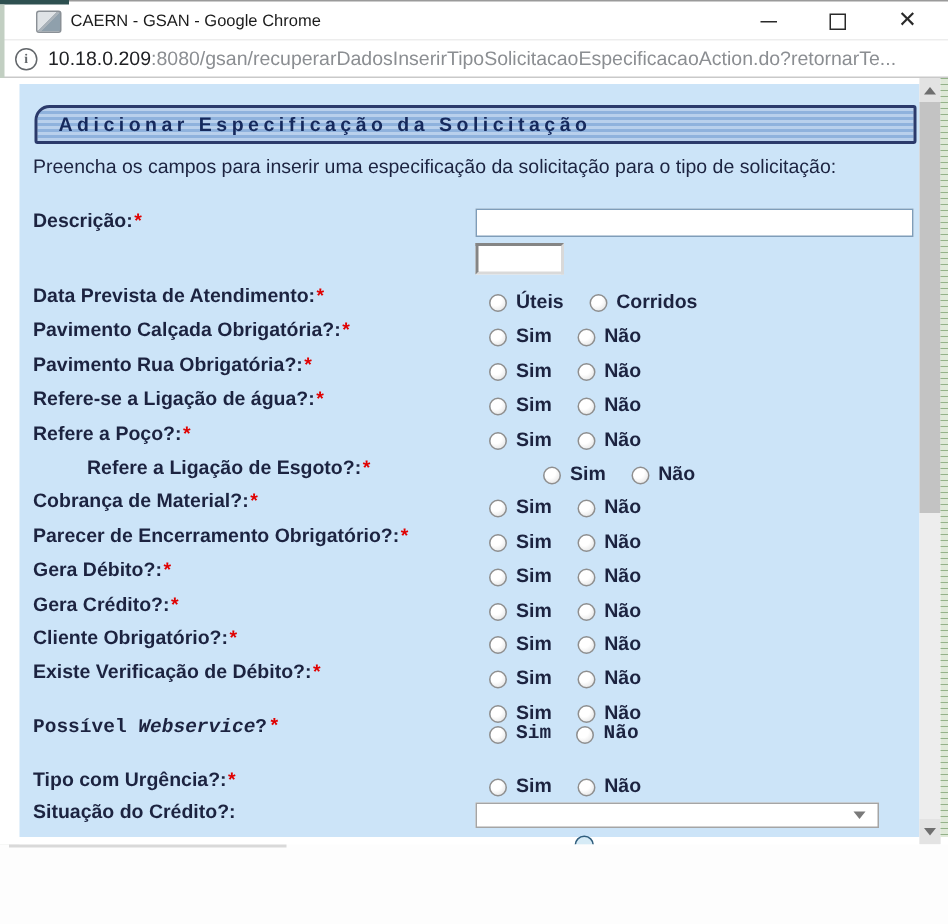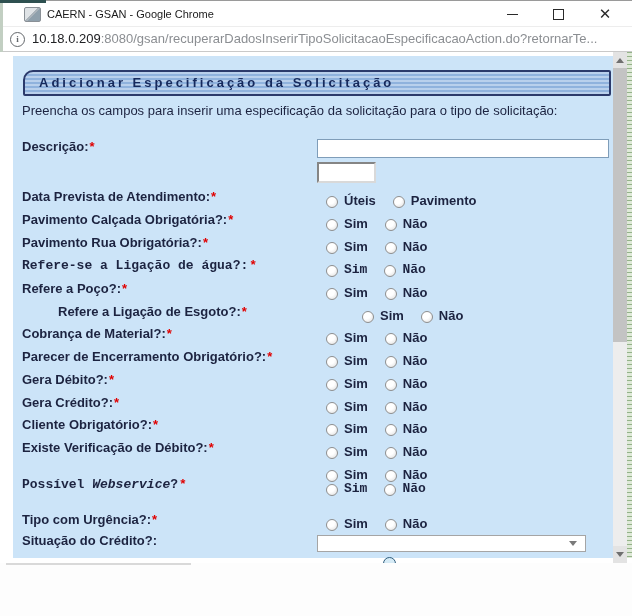--- a/index.html
+++ b/index.html
@@ -133,42 +133,42 @@
             <div class="ctrl ctrl-input">
               <input type="text" class="txt txt-small" style="">
             </div>
           </div>
           <div class="row" style="top: 130px;">
             <span class="flabel">Data Prevista de Atendimento:<span class="req">*</span></span>
             <div class="ctrl ctrl-radios">
               <span class="radio"></span>
               <span class="opt-label">Úteis</span>
               <span class="radio"></span>
-              <span class="opt-label">Pavimento</span>
+              <span class="opt-label">Corridos</span>
             </div>
           </div>
           <div class="row" style="top: 153px;">
             <span class="flabel">Pavimento Calçada Obrigatória?:<span class="req">*</span></span>
             <div class="ctrl ctrl-radios">
               <span class="radio"></span>
               <span class="opt-label">Sim</span>
               <span class="radio"></span>
               <span class="opt-label">Não</span>
             </div>
           </div>
           <div class="row" style="top: 176px;">
             <span class="flabel">Pavimento Rua Obrigatória?:<span class="req">*</span></span>
             <div class="ctrl ctrl-radios">
               <span class="radio"></span>
               <span class="opt-label">Sim</span>
               <span class="radio"></span>
               <span class="opt-label">Não</span>
             </div>
           </div>
-          <div class="row" style="top: 199px; font-family: Liberation Mono, monospace;">
+          <div class="row" style="top: 199px;">
             <span class="flabel">Refere-se a Ligação de água?:<span class="req">*</span></span>
             <div class="ctrl ctrl-radios">
               <span class="radio"></span>
               <span class="opt-label">Sim</span>
               <span class="radio"></span>
               <span class="opt-label">Não</span>
             </div>
           </div>
           <div class="row" style="top: 222px;">
             <span class="flabel">Refere a Poço?:<span class="req">*</span></span>

